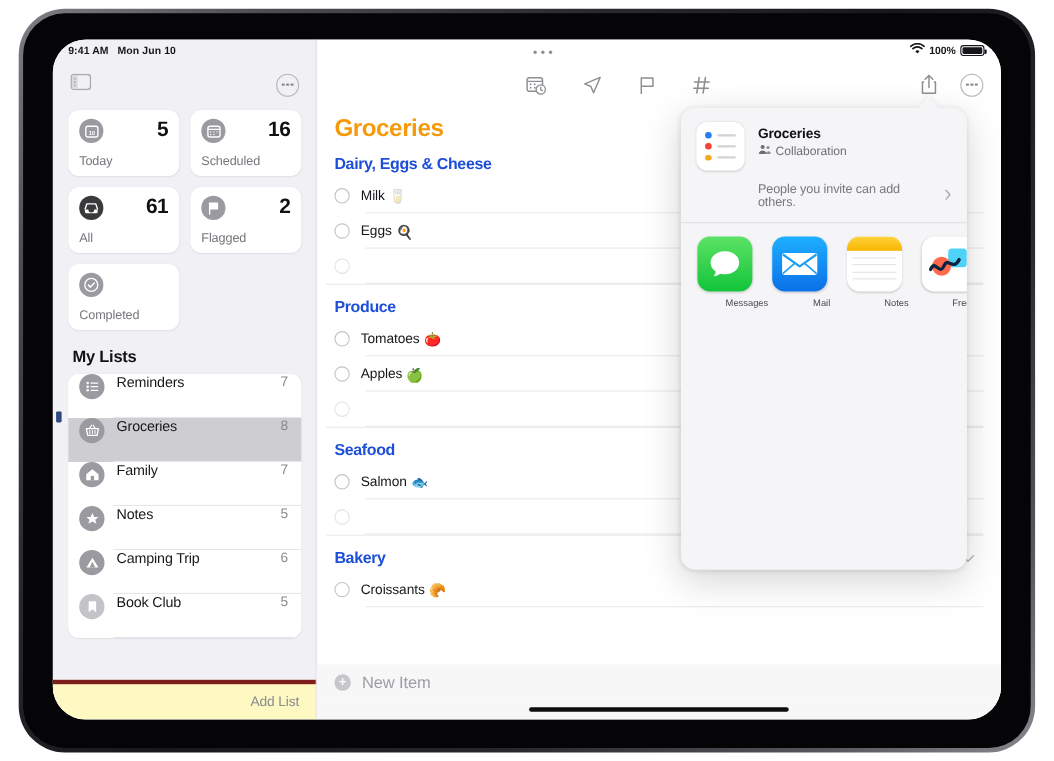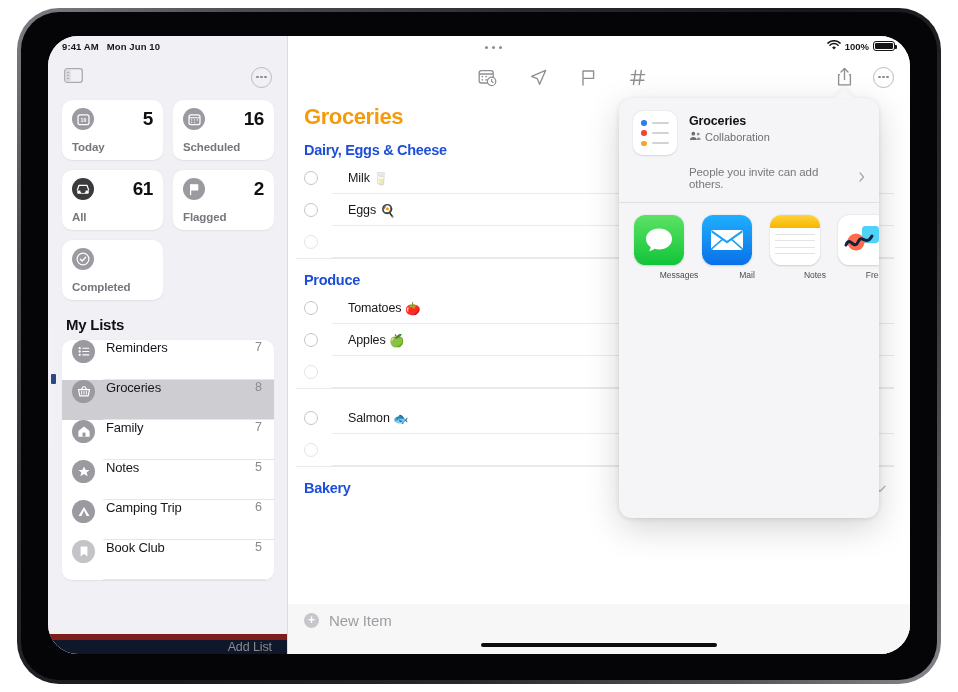--- a/index.html
+++ b/index.html
@@ -85,21 +85,21 @@
     box-shadow:0 .5px 1.5px rgba(0,0,0,.07);
   }
   .smart-top { display:flex; align-items:center; justify-content:space-between; }
   .smart-ico {
     width:22px; height:22px; border-radius:50%; background:#9a9aa0;
     display:flex; align-items:center; justify-content:center; color:#fff;
     flex-shrink:0;
   }
   .smart-ico.dark { background:#3a3a3c; }
   .smart-count { font-size:19px; font-weight:bold; color:#111114; letter-spacing:-.4px; }
-  .smart-label { font-size:11.5px; color:#76767c; letter-spacing:-.1px;font-weight:bold; }
+  .smart-label { font-size:11.5px; color:#76767c; letter-spacing:-.1px; }
 
   #mylists-hdr {
     font-size:15px; font-weight:bold; color:#111114; margin:16px 0 7px 4px; letter-spacing:-.25px;
   }
   #lists { background:#ffffff; border-radius:10px; overflow:hidden;
            box-shadow:0 .5px 1.5px rgba(0,0,0,.07); }
   .list-row {
     display:flex; align-items:flex-start; height:40px; padding:0 12px 0 10px; position:relative;
     background:#ffffff;
   }
@@ -110,21 +110,21 @@
   .list-row:last-child .sep { background:#e6e6ea; }
   .list-ico {
     width:23px; height:23px; border-radius:50%; background:#9a9aa0;
     display:flex; align-items:center; justify-content:center; color:#fff; flex-shrink:0;
   }
   .list-ico.pale { background:#c3c3c8; }
   .list-name { flex:1; margin-left:11px; font-size:13px; color:#17171b; letter-spacing:-.15px; }
   .list-count { font-size:12.5px; color:#8a8a90; }
 
   #addlist-bar {
-    height:20px; background:#0f172a; border-top:6px solid #7f1d1d;
+    height:36px; background:#fef9c3; border-top:4px solid #7f1d1d;
     display:flex; align-items:center; justify-content:flex-end; padding-right:16px;
   }
   #addlist-bar span { font-size:12.5px; color:#8a8a90; letter-spacing:-.1px; }
   #sb-divider { position:absolute; right:0; top:0; bottom:0; width:1px; background:#dcdce0; }
 
   
   #main { flex:1; background:#ffffff; position:relative; display:flex; flex-direction:column; }
   #main-toolbar {
     height:42px; margin-top:20px; display:flex; align-items:center;
     padding:0 16px 0 0; position:relative;
@@ -143,21 +143,21 @@
     margin:0 0 4px 8px; display:flex; align-items:center; justify-content:space-between;
     padding-right:8px;
   }
   .item-row {
     display:flex; align-items:center; height:32px; position:relative; padding-left:8px;
   }
   .chk {
     width:14px; height:14px; border-radius:50%; border:1.4px solid #c4c4c9; flex-shrink:0;
   }
   .chk.ghost { border-color:#dedee2; border-style:solid; opacity:.85; }
-  .item-text { margin-left:30px; font-size:12.5px; color:#17171b; letter-spacing:-.1px;
+  .item-text { margin-left:10px; font-size:12.5px; color:#17171b; letter-spacing:-.1px;
                display:flex; align-items:center; gap:4px; }
   .item-row .sep { position:absolute; left:36px; right:0; bottom:0; height:1px; background:#eaeaee; }
   .sec-gap { height:14px; position:relative; }
   .sec-gap .sep { position:absolute; left:0; right:0; top:0; height:1px; background:#eaeaee; }
   .chev-down { color:#b4b4b9; }
 
   #newitem-bar {
     height:32px; display:flex; align-items:center; gap:10px; padding:0 0 0 16px;
     background:#f7f7f8;
   }
@@ -511,40 +511,51 @@
                   </span>
                   <span class="sep"></span>
                 </div>
                 <div class="item-row">
                   <span class="chk ghost"></span>
                   <span class="sep"></span>
                 </div>
                 <div class="sec-gap">
                   <span class="sep"></span>
                 </div>
+                <div class="section-hdr">
+                  <span>Seafood</span>
+                </div>
                 <div class="item-row">
                   <span class="chk"></span>
                   <span class="item-text">
                     <span>Salmon</span>
                     <span>🐟</span>
                   </span>
                   <span class="sep"></span>
                 </div>
                 <div class="item-row">
                   <span class="chk ghost"></span>
                   <span class="sep"></span>
                 </div>
                 <div class="sec-gap">
                   <span class="sep"></span>
                 </div>
                 <div class="section-hdr">
                   <span>Bakery</span>
                   <span class="chev-down"><svg width="12" height="8" viewBox="0 0 12 8">
                       <path d="M1 1.3 6 6.2l5-4.9" fill="none" stroke="#b4b4b9" stroke-width="1.3" stroke-linecap="round" stroke-linejoin="round"></path>
                     </svg></span>
+                </div>
+                <div class="item-row">
+                  <span class="chk"></span>
+                  <span class="item-text">
+                    <span>Croissants</span>
+                    <span>🥐</span>
+                  </span>
+                  <span class="sep"></span>
                 </div>
               </div>
         </div>
 
         <div id="newitem-bar">
           <span class="plus">+</span>
           <span class="ph">New Item</span>
         </div>
         <div id="home-ind-wrap">
           <div id="home-ind"></div>

